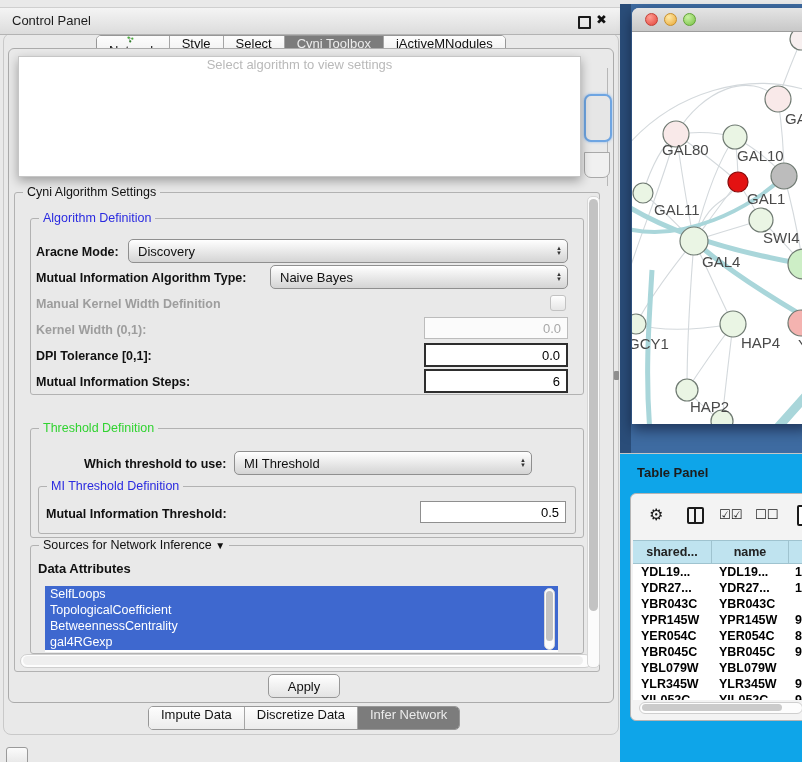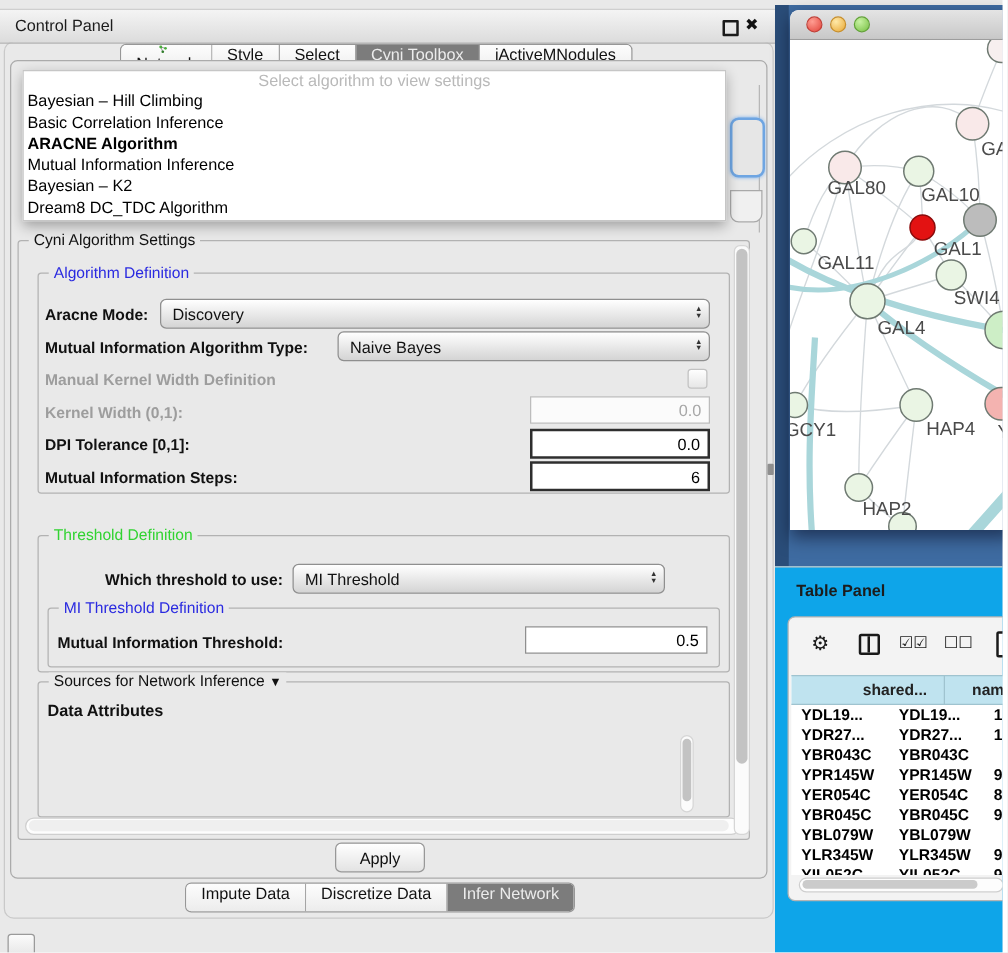--- a/index.html
+++ b/index.html
@@ -140,28 +140,20 @@
   </div>
 
   <div class="abs content-frame"></div>
 
   <div class="abs frag-line"></div>
   <div class="abs frag-combo"></div>
   <div class="abs frag-corner"></div>
 
   <div class="abs popup">
     <div class="popup-prompt">Select algorithm to view settings</div>
-    <div id="popup-items">
-        <div class="popup-item">Bayesian – Hill Climbing</div>
-        <div class="popup-item">Basic Correlation Inference</div>
-        <div class="popup-item sel">ARACNE Algorithm</div>
-        <div class="popup-item">Mutual Information Inference</div>
-        <div class="popup-item">Bayesian – K2</div>
-        <div class="popup-item">Dream8 DC_TDC Algorithm</div>
-      </div>
   </div>
 
   <div class="abs group" style="left:14px;top:192px;width:584px;height:478px;">
     <span class="group-title t-black">Cyni Algorithm Settings</span>
   </div>
 
   <div class="abs group" style="left:30px;top:218px;width:552px;height:175px;">
     <span class="group-title t-blue">Algorithm Definition</span>
   </div>
 
@@ -213,20 +205,26 @@
   <span class="lbl" style="left:46px;top:507px;">Mutual Information Threshold:</span>
   <div class="tfield" style="left:420px;top:501px;width:138px;border-width:1px;border-color:#8f8f8f;">0.5</div>
 
   <div class="abs group" style="left:30px;top:545px;width:552px;height:107px;">
     <span class="group-title t-black">
       <span>Sources for Network Inference</span>
       <span style="font-size:10px;">▼</span>
     </span>
   </div>
   <span class="lbl" style="left:38px;top:561px;font-size:13px;">Data Attributes</span>
+  <div class="listbox" style="left:45px;top:586px;width:513px;height:66px;" id="attr-list">
+      <div class="list-item">SelfLoops</div>
+      <div class="list-item">TopologicalCoefficient</div>
+      <div class="list-item">BetweennessCentrality</div>
+      <div class="list-item">gal4RGexp</div>
+    </div>
   <div class="vscroll" style="left:544px;top:588px;width:9px;height:60px;">
     <div class="vthumb" style="top:2px;width:7px;height:50px;"></div>
   </div>
 
   <div class="hscroll abs" style="left:20px;top:654px;width:570px;height:12px;">
     <div class="hthumb" style="left:2px;width:560px;height:9px;"></div>
   </div>
   <div class="vscroll abs" style="left:587px;top:196px;width:11px;height:470px;border-radius:5px;">
     <div class="vthumb" style="top:2px;width:9px;height:412px;"></div>
   </div>
@@ -333,21 +331,21 @@
     <div class="tp-inset">
       <div class="tp-toolbar">
         <span class="ticon" style="left:18px;top:1px;font-size:16px;">⚙</span>
         <span class="col-ico" style="left:56px;top:3px;"></span>
         <span class="ticon" style="left:88px;top:3px;font-size:13px;">☑☑</span>
         <span class="ticon" style="left:124px;top:3px;font-size:13px;">☐☐</span>
         <span class="doc-ico" style="left:166px;top:1px;"></span>
       </div>
       <div class="ttable">
         <div class="t-head" id="tbl-head">
-            <div class="t-hcell" style="width: 78px; padding-left: 44px;">shared...</div>
+            <div class="t-hcell" style="width: 78px;">shared...</div>
             <div class="t-hcell" style="width: 76px;">name</div>
             <div class="t-hcell" style="width: 60px;">A</div>
           </div>
         <div id="tbl-body">
             <div class="t-row">
               <div class="t-cell" style="width: 78px;">YDL19...</div>
               <div class="t-cell" style="width: 76px;">YDL19...</div>
               <div class="t-cell" style="width: 60px;">13</div>
             </div>
             <div class="t-row">

